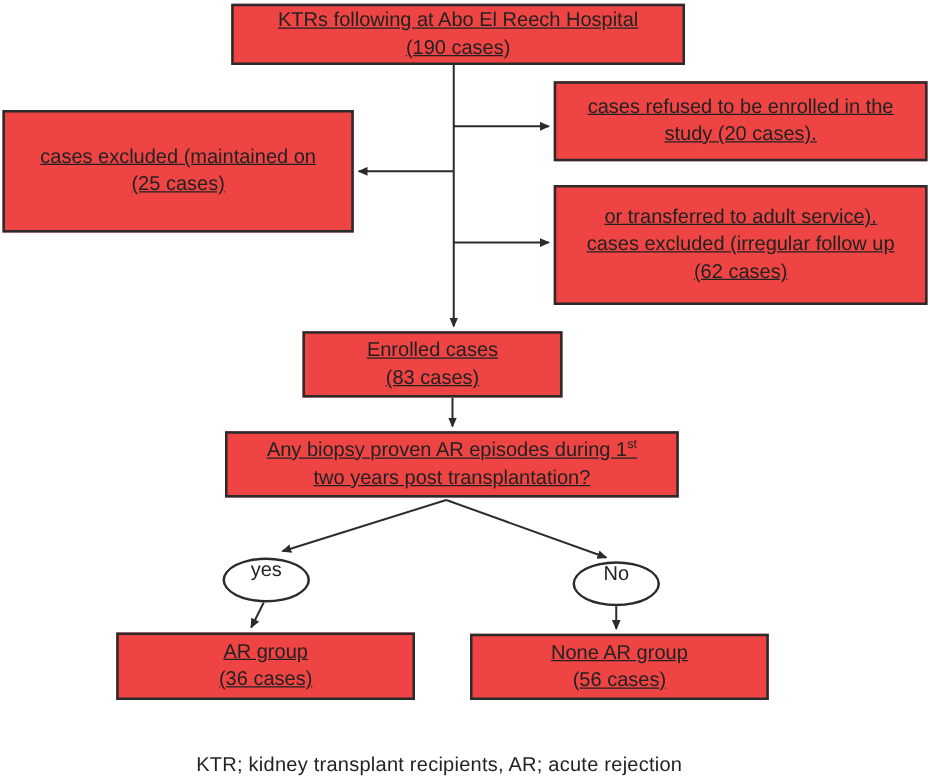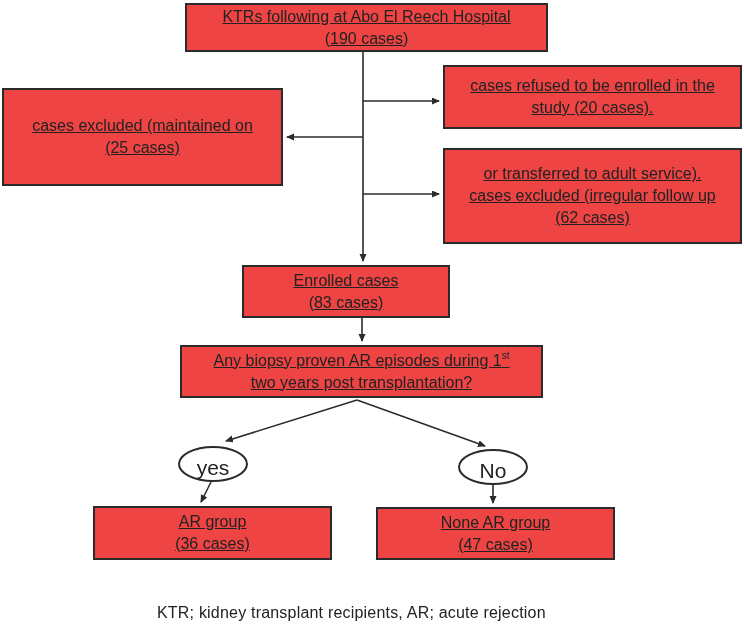--- a/index.html
+++ b/index.html
@@ -38,23 +38,23 @@
     text-decoration: underline;
   }
   .node .line { white-space: nowrap; }
   .oval {
     position: absolute;
     box-sizing: border-box;
     border: 2px solid #2b2b2b;
     border-radius: 50%;
     background: #ffffff;
     display: flex;
-    align-items: flex-end;
+    align-items: flex-start;
     justify-content: center;
-    font-size: 21px;
+    font-size: 16px;
     color: #222222;
   }
   sup.ord {
     font-size: 10px;
     line-height: 0;
     vertical-align: super;
     margin-top: 18px;
   }
   .footnote {
     position: absolute;
@@ -140,18 +140,18 @@
     <span>No</span>
   </div>
 
   <div class="node" id="box-ar">
     <div class="line">AR group</div>
     <div class="line">(36 cases)</div>
   </div>
 
   <div class="node" id="box-nonear">
     <div class="line">None AR group</div>
-    <div class="line">(47 cases)</div>
+    <div class="line">(56 cases)</div>
   </div>
 
   <div class="footnote">KTR; kidney transplant recipients, AR; acute rejection</div>
 
 </div>
 
 </body></html>

